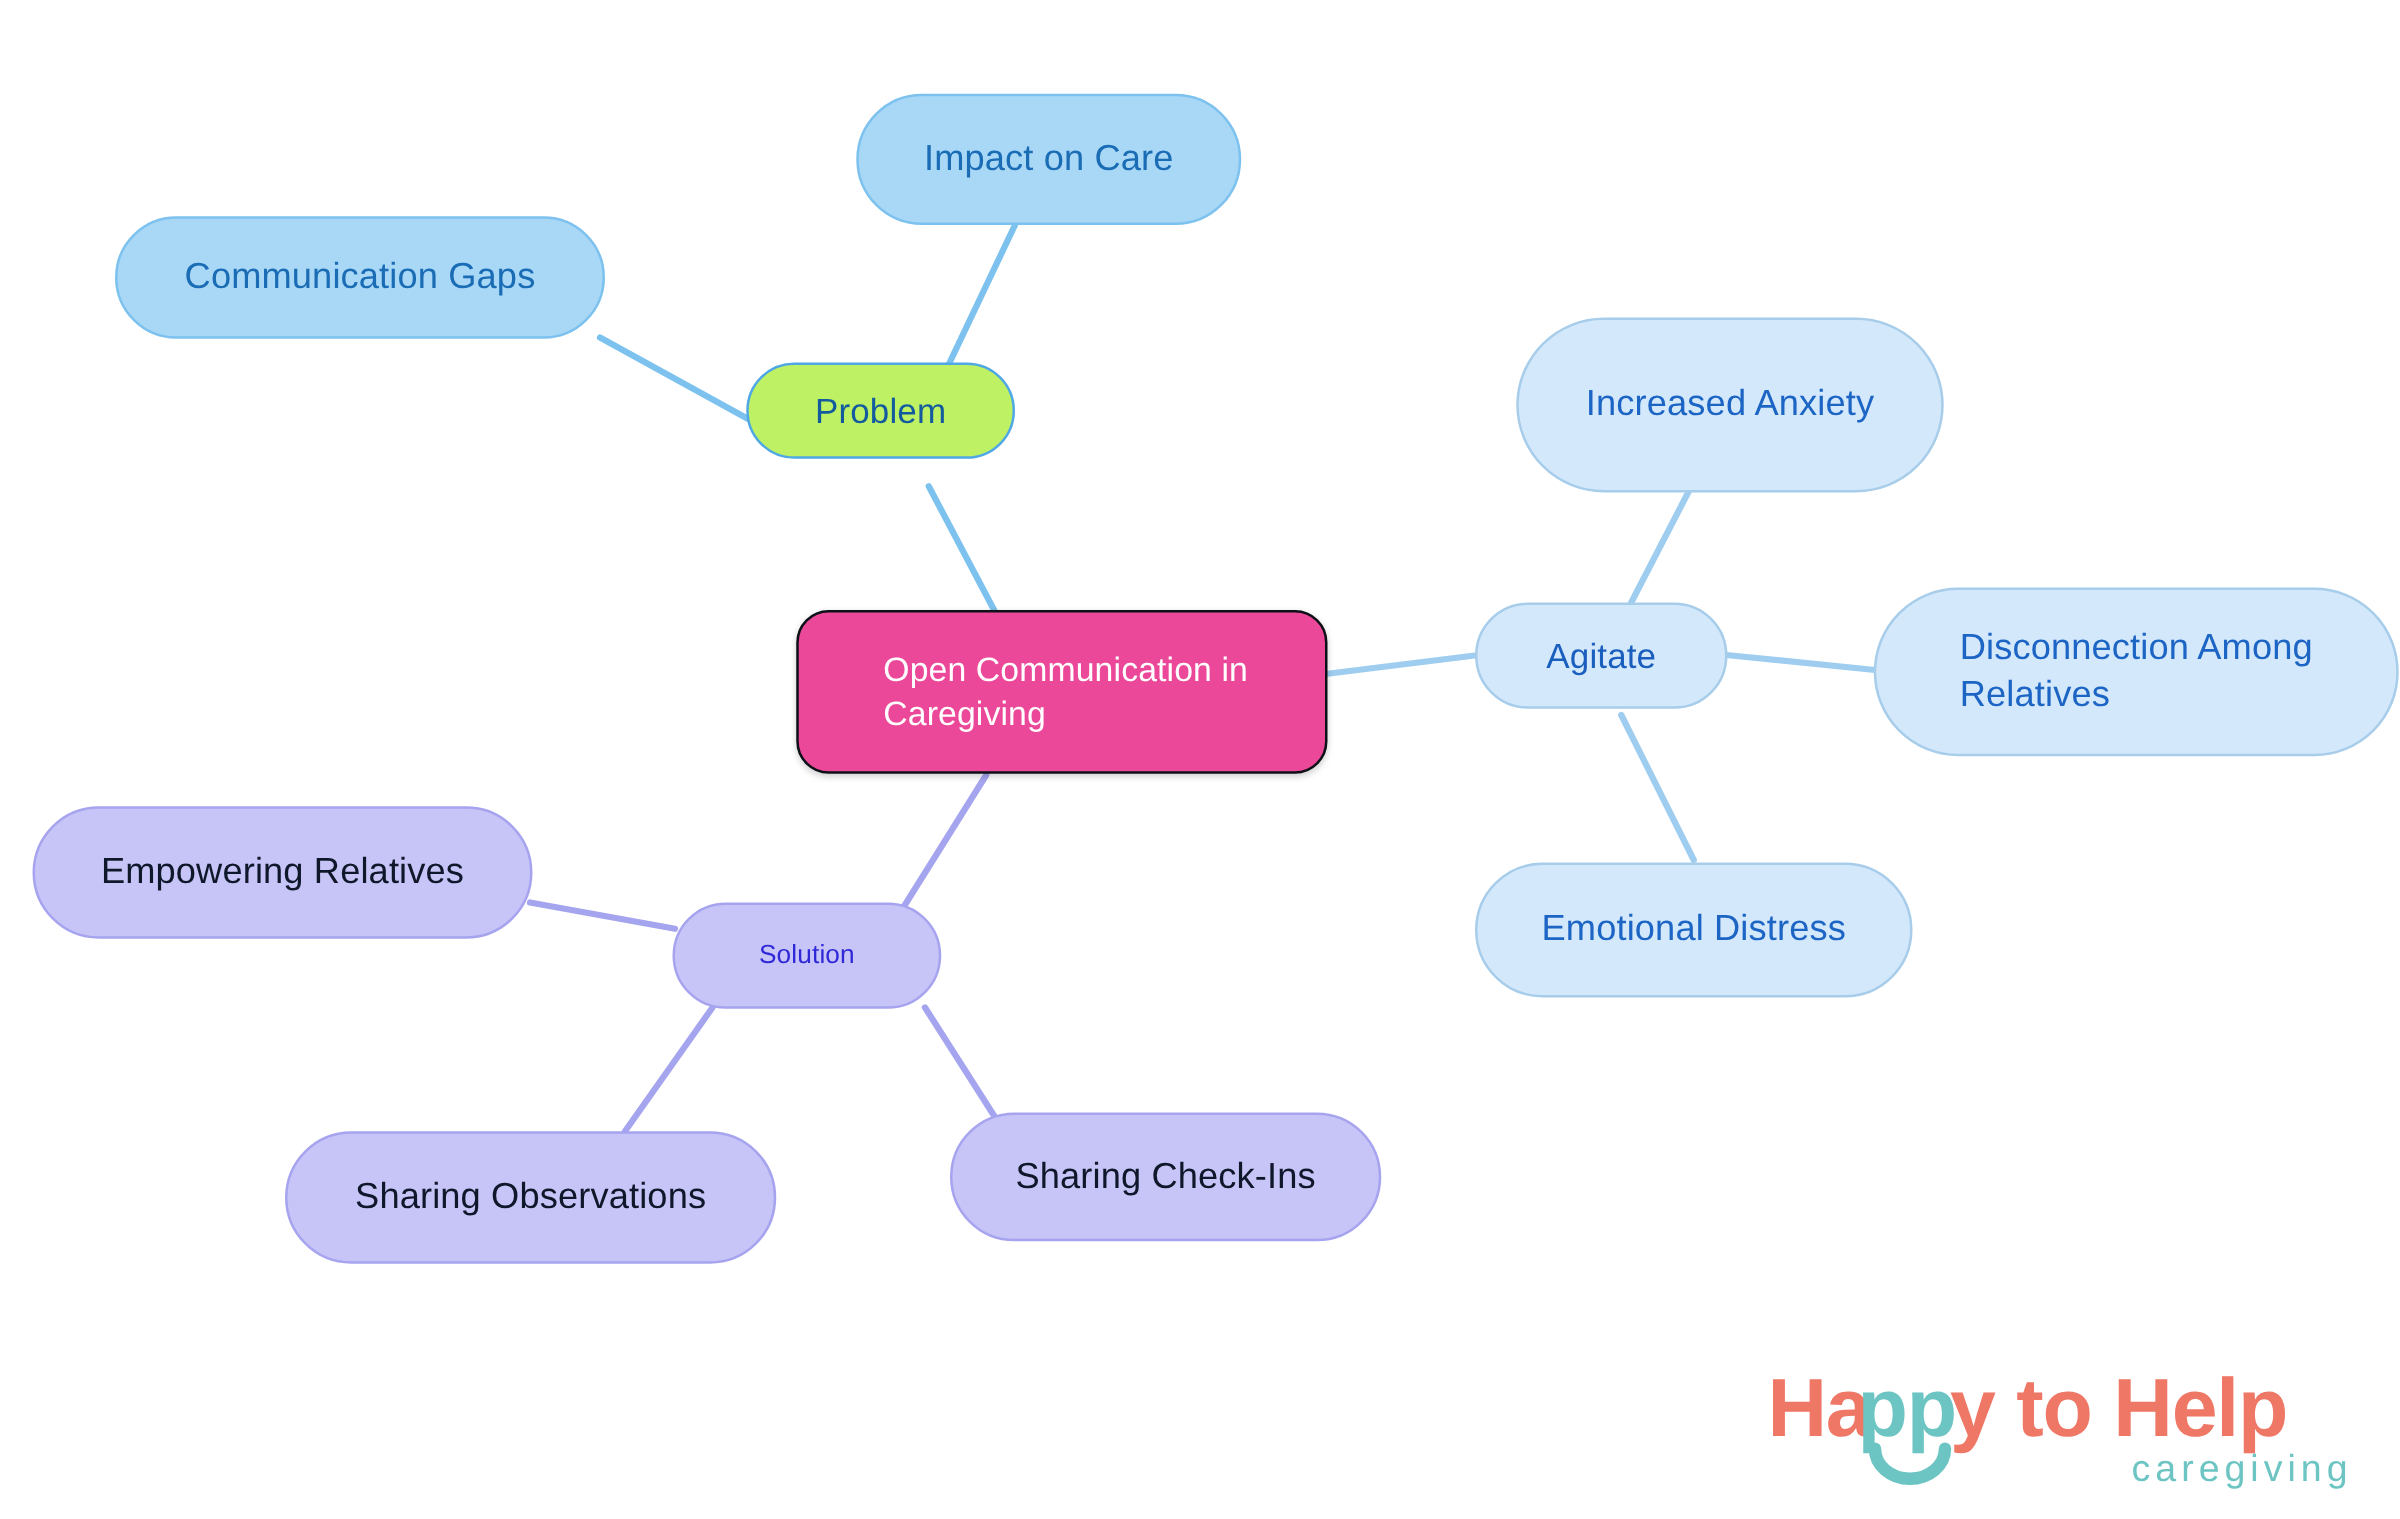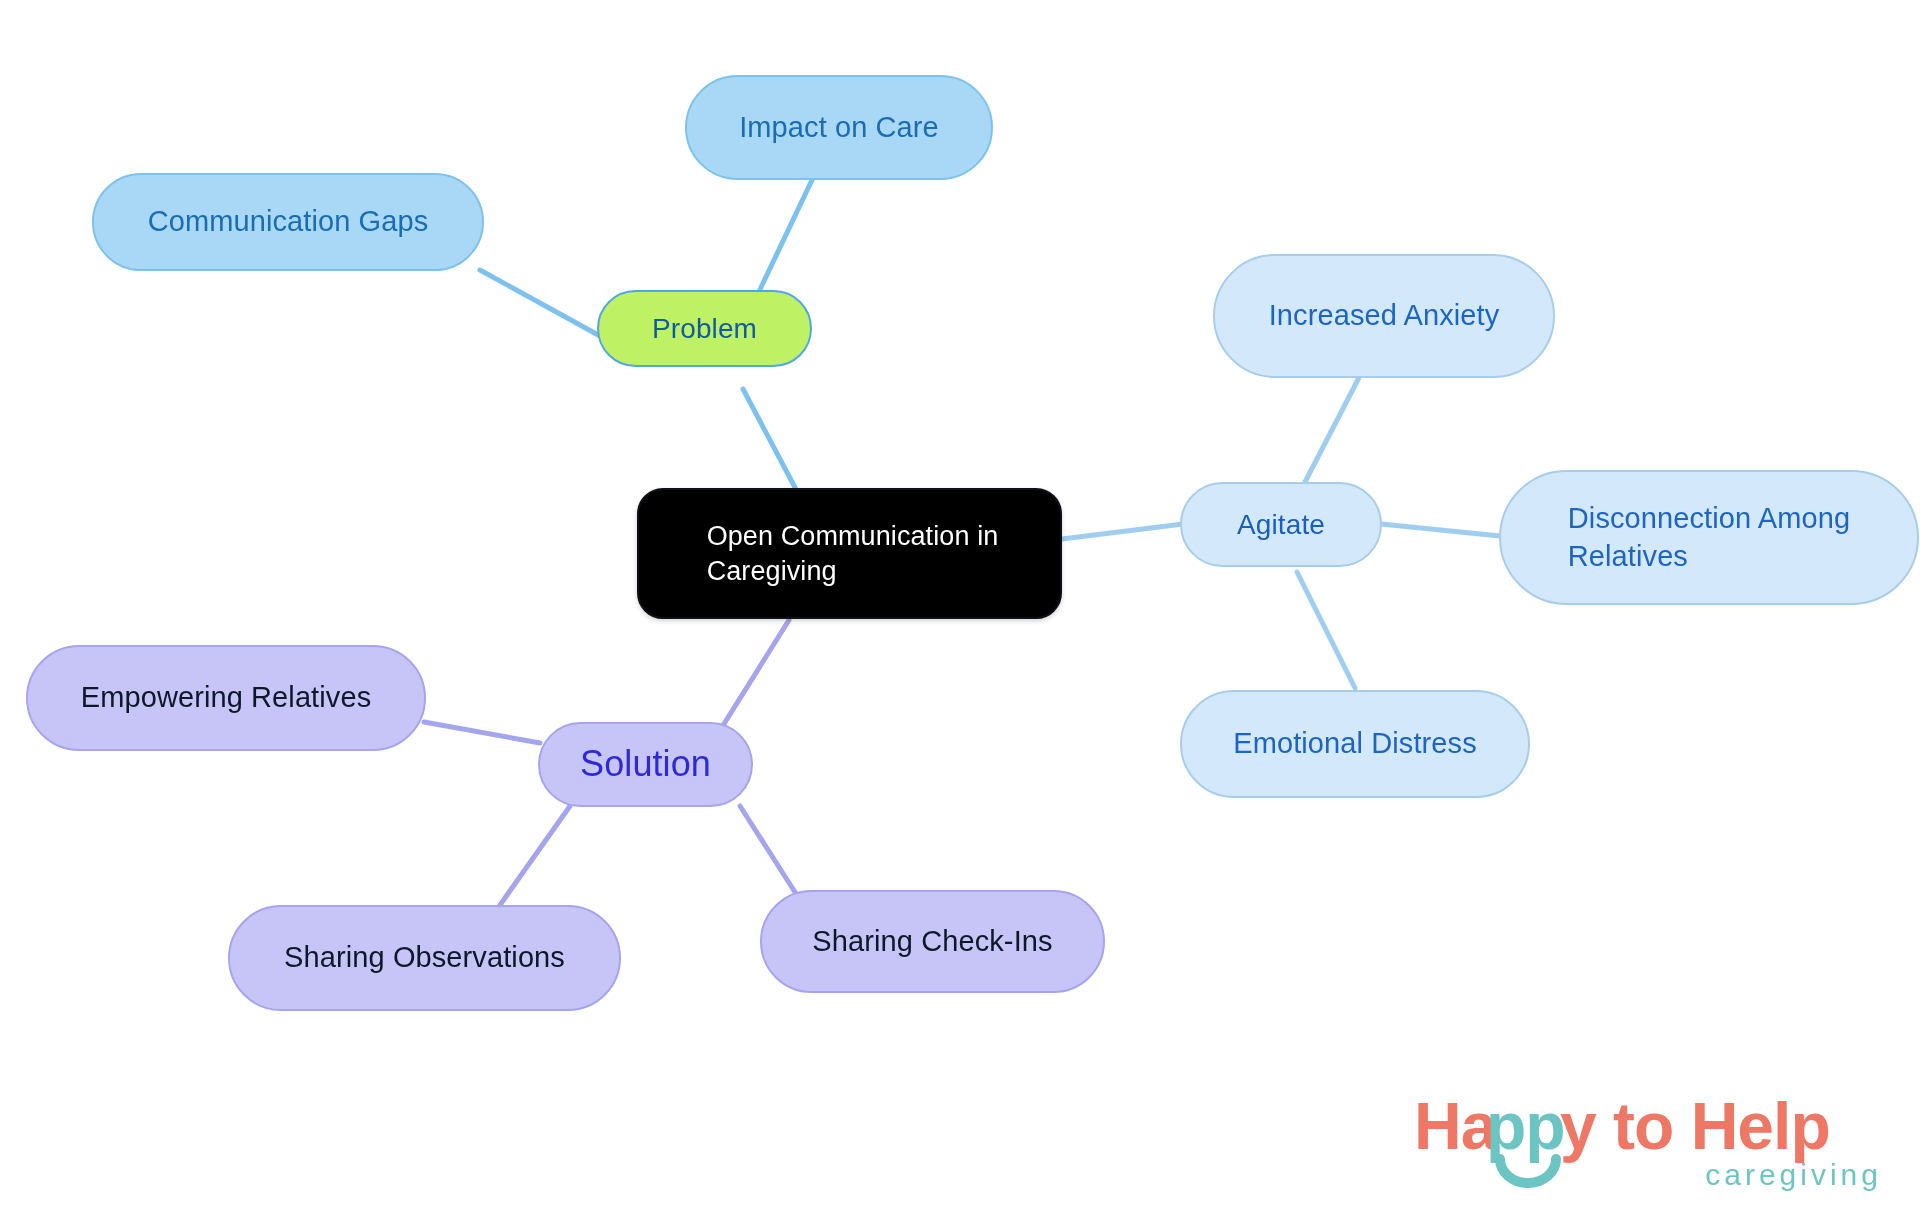--- a/index.html
+++ b/index.html
@@ -37,21 +37,21 @@
     text-align: left;
     border-radius: 999px;
     border-style: solid;
     border-width: 2px;
     line-height: 1.28;
     white-space: pre-line;
     padding: 0 22px;
     letter-spacing: 0.1px;
   }
   .node-root {
-    background: #000000;
+    background: #ec4899;
     border-color: #0d1117;
     color: #ffffff;
     border-radius: 26px;
     font-size: 27px;
     box-shadow: 0 2px 5px rgba(0,0,0,0.18);
     padding-left: 28px;
   }
   .node-blue-mid {
     background: #bef264;
     border-color: #4fa8e3;
@@ -73,21 +73,21 @@
   .node-pale-leaf {
     background: #d4e8fb;
     border-color: #a7cdea;
     color: #1c65c4;
     font-size: 29px;
   }
   .node-purple-mid {
     background: #c7c5f7;
     border-color: #a7a4ef;
     color: #2f28d6;
-    font-size: 36px;
+    font-size: 21px;
   }
   .node-purple-leaf {
     background: #c7c5f7;
     border-color: #a7a4ef;
     color: #0f172a;
     font-size: 29px;
   }
 
   
   #logo {
@@ -124,21 +124,21 @@
 Caregiving</div>
 
   <div class="node node-blue-mid" style="left:597px; top:290px; width:215px; height:77px;">Problem</div>
 
   <div class="node node-blue-leaf" style="left:92px; top:173px; width:392px; height:98px;">Communication Gaps</div>
 
   <div class="node node-blue-leaf" style="left:685px; top:75px; width:308px; height:105px;">Impact on Care</div>
 
   <div class="node node-pale-mid" style="left:1180px; top:482px; width:202px; height:85px;">Agitate</div>
 
-  <div class="node node-pale-leaf" style="left:1213px; top:254px; width:342px; height:124px;">Increased Anxiety</div>
+  <div class="node node-pale-leaf" style="left:1213px; top:254px; width:342px; height:140px;">Increased Anxiety</div>
 
   <div class="node node-pale-leaf" style="left:1499px; top:470px; width:420px; height:135px;">Disconnection Among
 Relatives</div>
 
   <div class="node node-pale-leaf" style="left:1180px; top:690px; width:350px; height:108px;">Emotional Distress</div>
 
   <div class="node node-purple-mid" style="left:538px; top:722px; width:215px; height:85px;">Solution</div>
 
   <div class="node node-purple-leaf" style="left:26px; top:645px; width:400px; height:106px;">Empowering Relatives</div>
 

